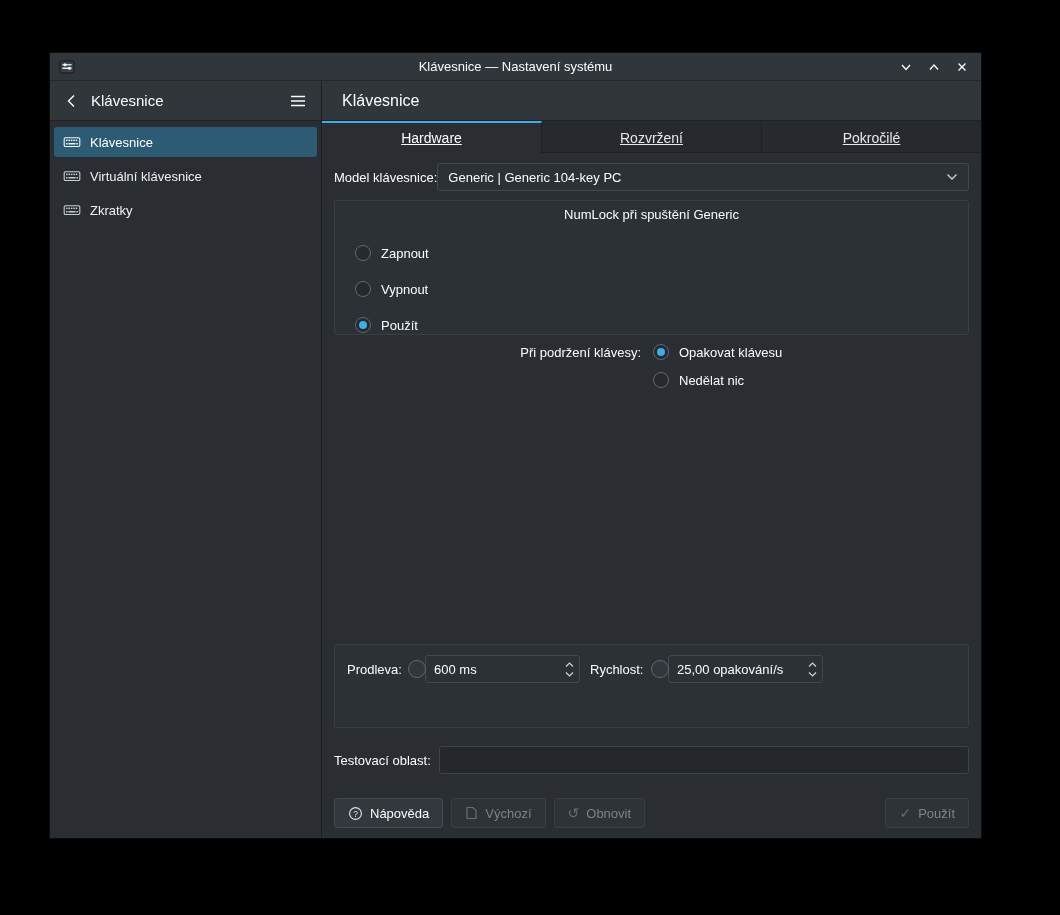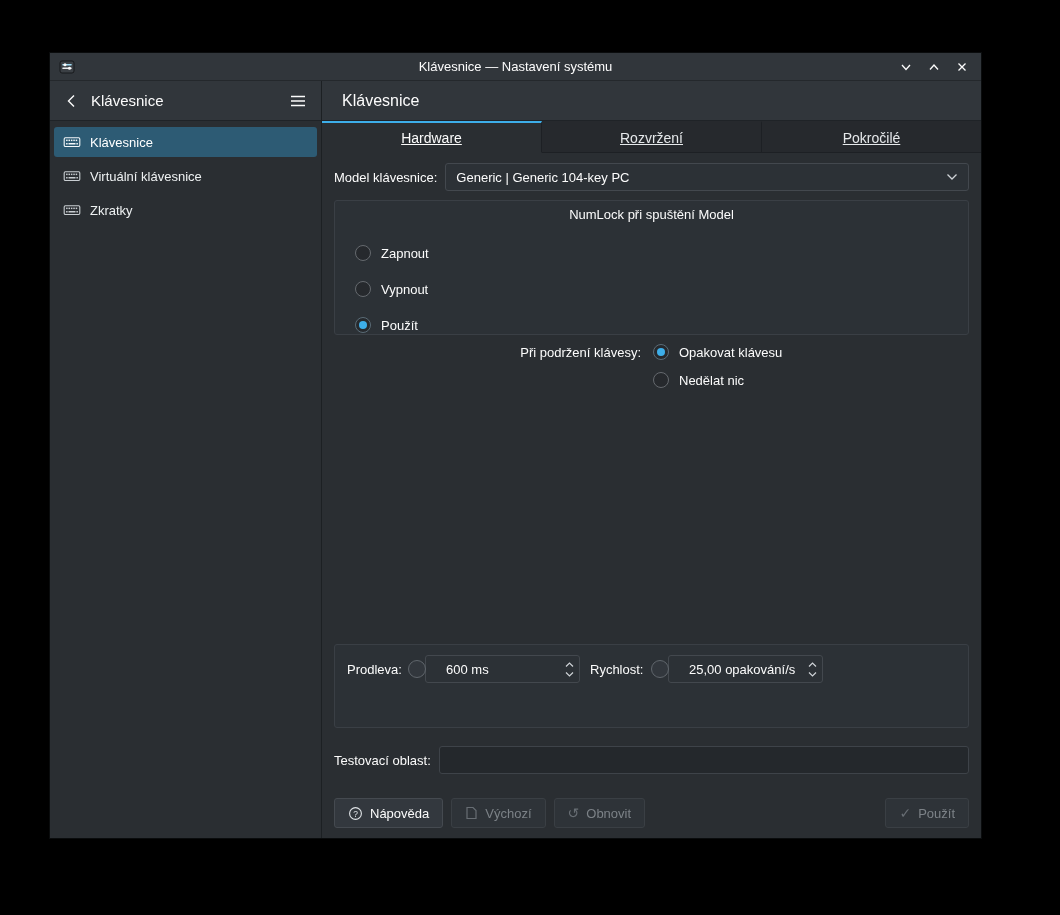--- a/index.html
+++ b/index.html
@@ -77,21 +77,21 @@
   }
   .tab:last-child { border-right:none; }
   .tab.active {
     background:#2a2e32; border-top-color:var(--accent,#3daee9);
     border-bottom-color:transparent; color:#fcfcfc;
   }
 
   
   .body { flex:1; display:flex; flex-direction:column; padding:0 12px 10px; min-height:0; }
   .form-row { display:flex; align-items:center; }
-  .model-row { margin-top:10px; height:28px; gap:8px; }
+  .model-row { margin-top:10px; height:28px; }
   .field-label { font-size:13px; color:#fcfcfc; white-space:nowrap; }
 
   .combobox {
     flex:1; height:28px; background:#2c3136; border:1px solid #43484e; border-radius:3px;
     display:flex; align-items:center; padding:0 10px; font-size:13px; color:#fcfcfc;
   }
   .combobox .chev { margin-left:auto; display:flex; }
 
   .groupbox {
     border:1px solid #3a3f45; background:#2c3136; border-radius:3px;
@@ -132,21 +132,21 @@
   .slider-fill { height:100%; width:0; background:var(--slider-fill,#2f6a88); border-radius:2px; }
   .slider-handle {
     position:absolute; top:50%; left:0; width:18px; height:18px; border-radius:50%;
     background:#32373d; border:1px solid #60666c;
     transform:translate(-50%,-50%);
   }
   .spinbox {
     flex:0 0 155px; width:155px; height:28px; background:#2c3136;
     border:1px solid #43484e; border-radius:3px; display:flex; align-items:stretch;
   }
-  .spin-value { flex:1; display:flex; align-items:center; padding:0 8px; font-size:13px; color:#fcfcfc; white-space:nowrap; overflow:hidden;margin-left:12px; }
+  .spin-value { flex:1; display:flex; align-items:center; padding:0 8px; font-size:13px; color:#fcfcfc; white-space:nowrap; overflow:hidden; }
   .spin-arrows { flex:0 0 20px; display:flex; flex-direction:column; align-items:center; justify-content:center; gap:3px; }
   .spin-arrow { display:flex; }
 
   .test-row { margin-top:10px; height:44px; gap:8px; }
   .text-input {
     flex:1; height:28px; background:#24282c; border:1px solid #3e4349; border-radius:3px;
     color:#fcfcfc; padding:0 8px; font-size:13px; outline:none;
     font-family:"Liberation Sans", sans-serif;
   }
 
@@ -286,21 +286,21 @@
             <span>Generic | Generic 104-key PC</span>
             <span class="chev">
               <svg width="12" height="8" viewBox="0 0 12 8">
                   <polyline points="1.5,1.5 6,6 10.5,1.5" fill="none" stroke="#cfd3d7" stroke-width="1.3"></polyline>
                 </svg>
             </span>
           </div>
         </div>
 
         <div class="groupbox numlock-group">
-          <div class="groupbox-title">NumLock při spuštění Model</div>
+          <div class="groupbox-title">NumLock při spuštění Generic</div>
           <div class="numlock-options">
             <div class="radio-row">
               <span class="radio"></span>
               <span class="radio-label">Zapnout</span>
             </div>
             <div class="radio-row">
               <span class="radio"></span>
               <span class="radio-label">Vypnout</span>
             </div>
             <div class="radio-row">

